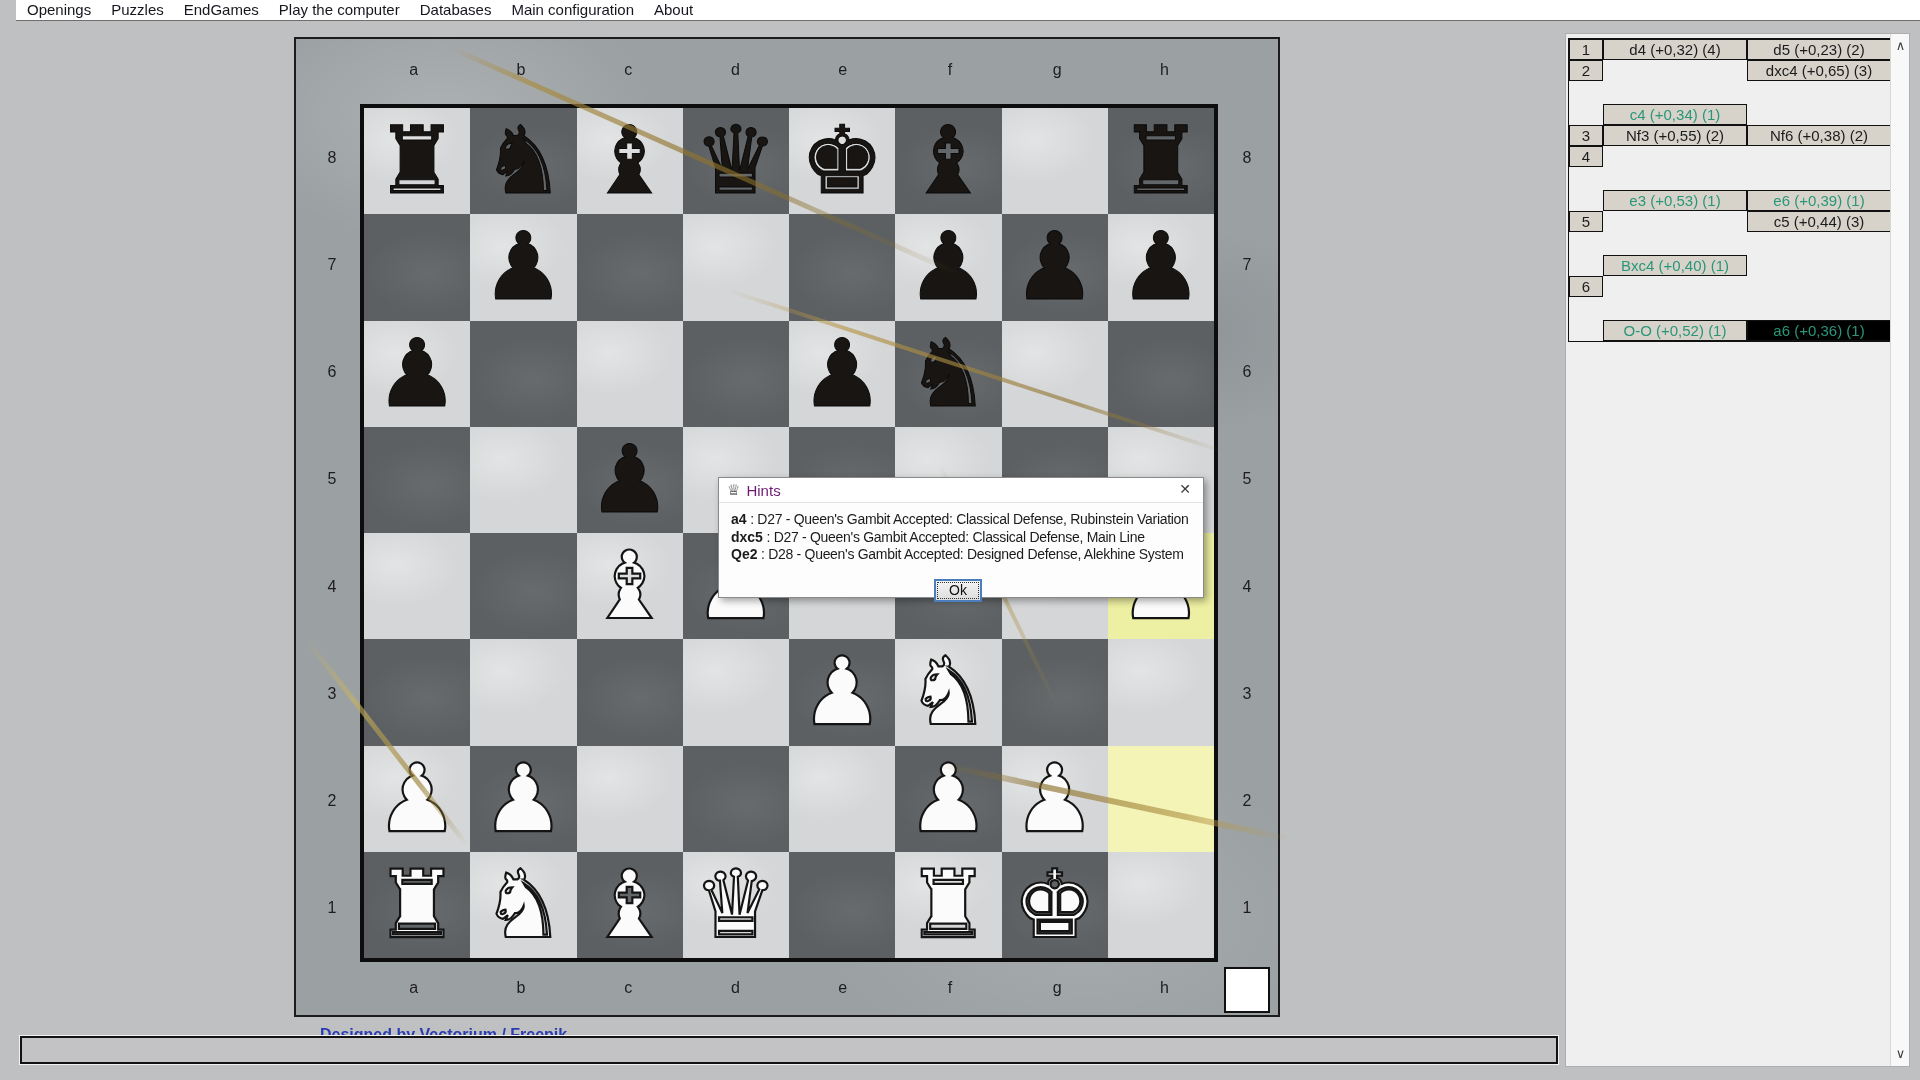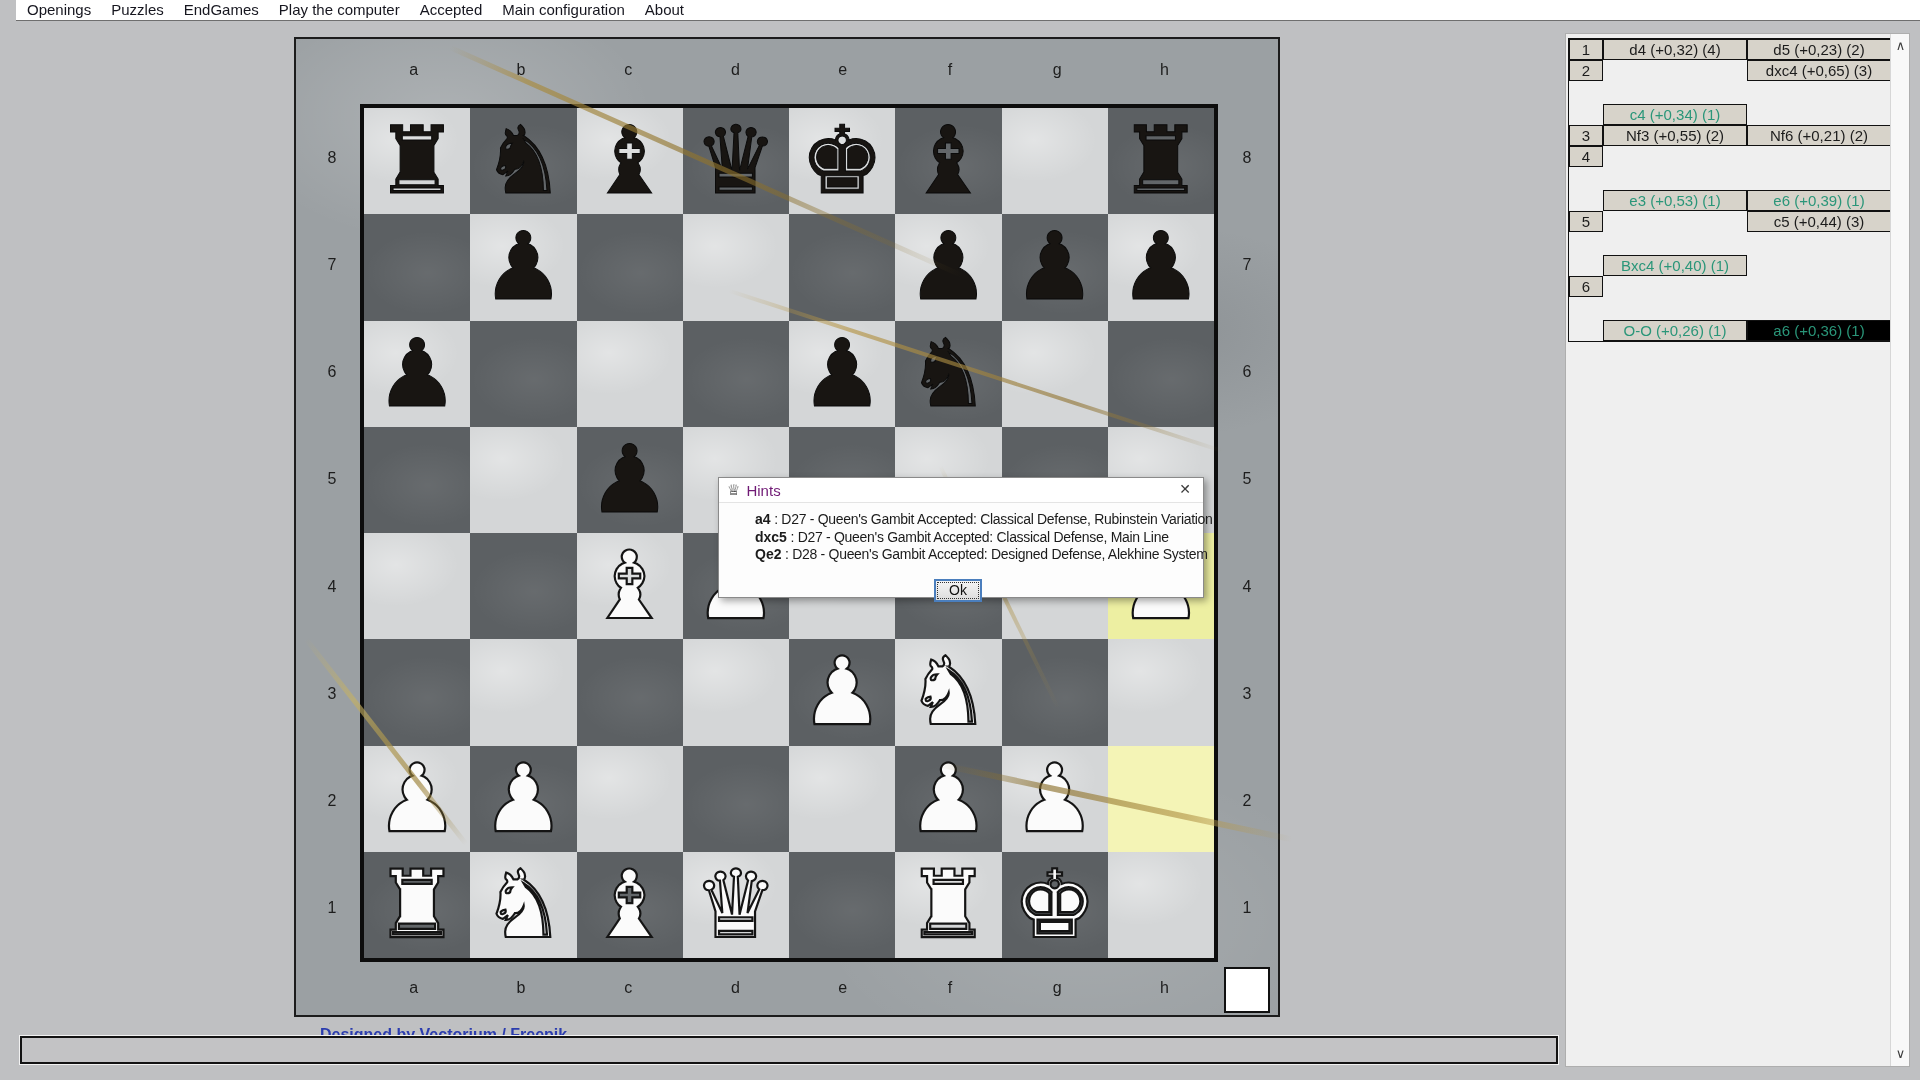--- a/index.html
+++ b/index.html
@@ -93,42 +93,42 @@
   .dialog-titlebar { position:relative; height:25px; background:#ffffff;
     border-bottom:1px solid #e4e4e4; display:flex; align-items:center; padding:0 8px; }
   .dialog-title-icon { font-family:"DejaVu Sans",sans-serif; font-size:15px; color:#222;
     margin-right:6px; }
   .dialog-title-text { font-size:15px; color:#701a75; }
   .dialog-close { position:absolute; right:12px; top:3px; font-size:14px; color:#3a3a3a;
     cursor:pointer; }
   .dialog-body { padding:8px 12px 0 12px; }
   .hint-line { font-size:14px; letter-spacing:-0.3px; color:#1b1b1b; line-height:17.5px;
     white-space:nowrap; }
-  .hint-line b { letter-spacing:0;margin-left:24px; }
+  .hint-line b { letter-spacing:0; }
   .ok-button { position:absolute; left:215px; top:92px; width:48px; height:23px;
     background:linear-gradient(#f5f5f5,#dcdcdc); border:2px solid #4a7ebd;
     font-size:14px; color:#101010; text-align:center; line-height:18px; cursor:pointer;
     position:absolute;margin-top:9px; }
   .ok-button .focus-rect { position:absolute; left:1px; top:1px; right:1px; bottom:1px;
     border:1px dotted #333; pointer-events:none; }
 
   
   .status-bar { position:absolute; left:20px; top:1036px; width:1538px; height:28px;
     background:#c3c3c5; border:2px solid #121212; box-shadow:0 0 0 1px #f2f2f2;
     font-size:14px; color:#222; padding:3px 6px; z-index:30; }
 </style>
 </head>
 <body>
 
 <div class="menu-bar">
     <div class="menu-item">Openings</div>
     <div class="menu-item">Puzzles</div>
     <div class="menu-item">EndGames</div>
     <div class="menu-item">Play the computer</div>
-    <div class="menu-item">Accepted</div>
+    <div class="menu-item">Databases</div>
     <div class="menu-item">Main configuration</div>
     <div class="menu-item">About</div>
   </div>
 
 <div class="board-frame">
   <div class="vein v1"></div>
   <div class="vein v2"></div>
   <div class="vein v3"></div>
   <div class="vein v4"></div>
   <div class="vein v5"></div>
@@ -308,29 +308,29 @@
 <div class="right-panel">
   <div class="moves-table">
       <div class="cell num">1</div>
       <div class="cell mv blackmv">d4 (+0,32) (4)</div>
       <div class="cell mv blackmv">d5 (+0,23) (2)</div>
       <div class="cell num">2</div>
       <div class="cell mv green">c4 (+0,34) (1)</div>
       <div class="cell mv blackmv">dxc4 (+0,65) (3)</div>
       <div class="cell num">3</div>
       <div class="cell mv blackmv">Nf3 (+0,55) (2)</div>
-      <div class="cell mv blackmv">Nf6 (+0,21) (2)</div>
+      <div class="cell mv blackmv">Nf6 (+0,38) (2)</div>
       <div class="cell num">4</div>
       <div class="cell mv green">e3 (+0,53) (1)</div>
       <div class="cell mv green">e6 (+0,39) (1)</div>
       <div class="cell num">5</div>
       <div class="cell mv green">Bxc4 (+0,40) (1)</div>
       <div class="cell mv blackmv">c5 (+0,44) (3)</div>
       <div class="cell num">6</div>
-      <div class="cell mv green">O-O (+0,26) (1)</div>
+      <div class="cell mv green">O-O (+0,52) (1)</div>
       <div class="cell mv green current">a6 (+0,36) (1)</div>
     </div>
   <div class="scrollbar">
     <div class="scroll-arrow up">∧</div>
     <div class="scroll-arrow down">∨</div>
   </div>
 </div>
 
 <div class="dialog">
   <div class="dialog-titlebar">

